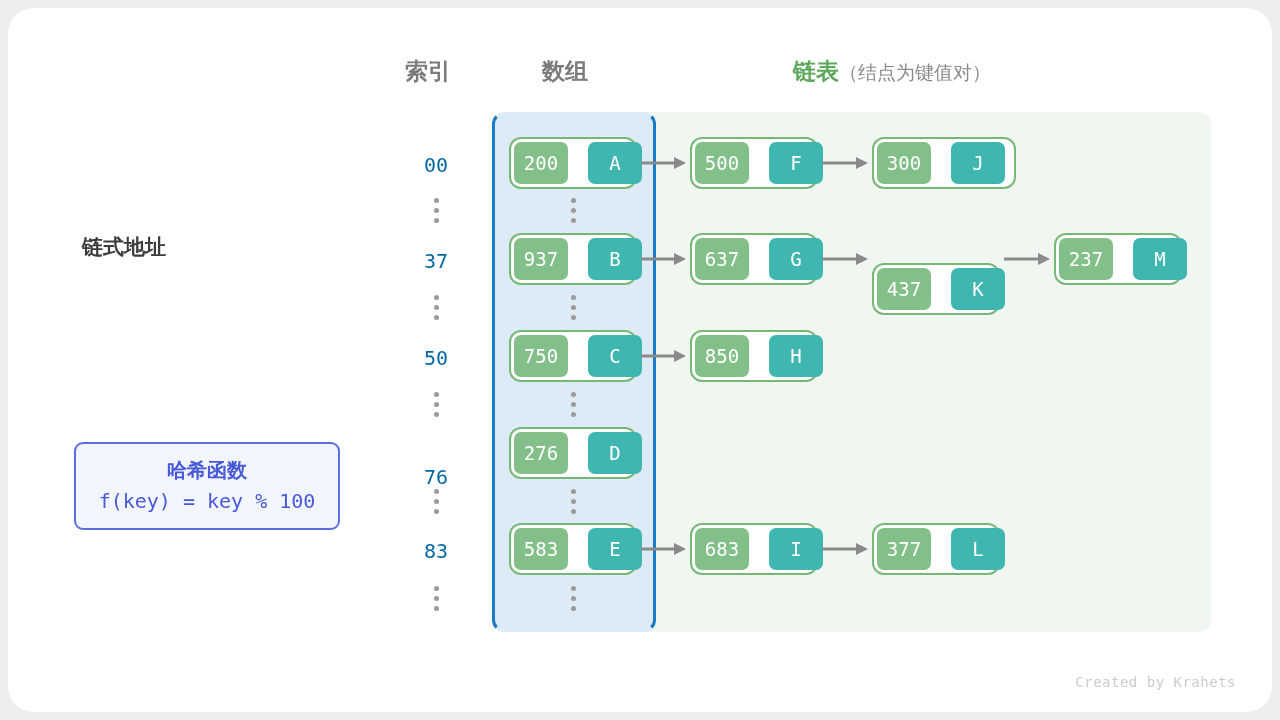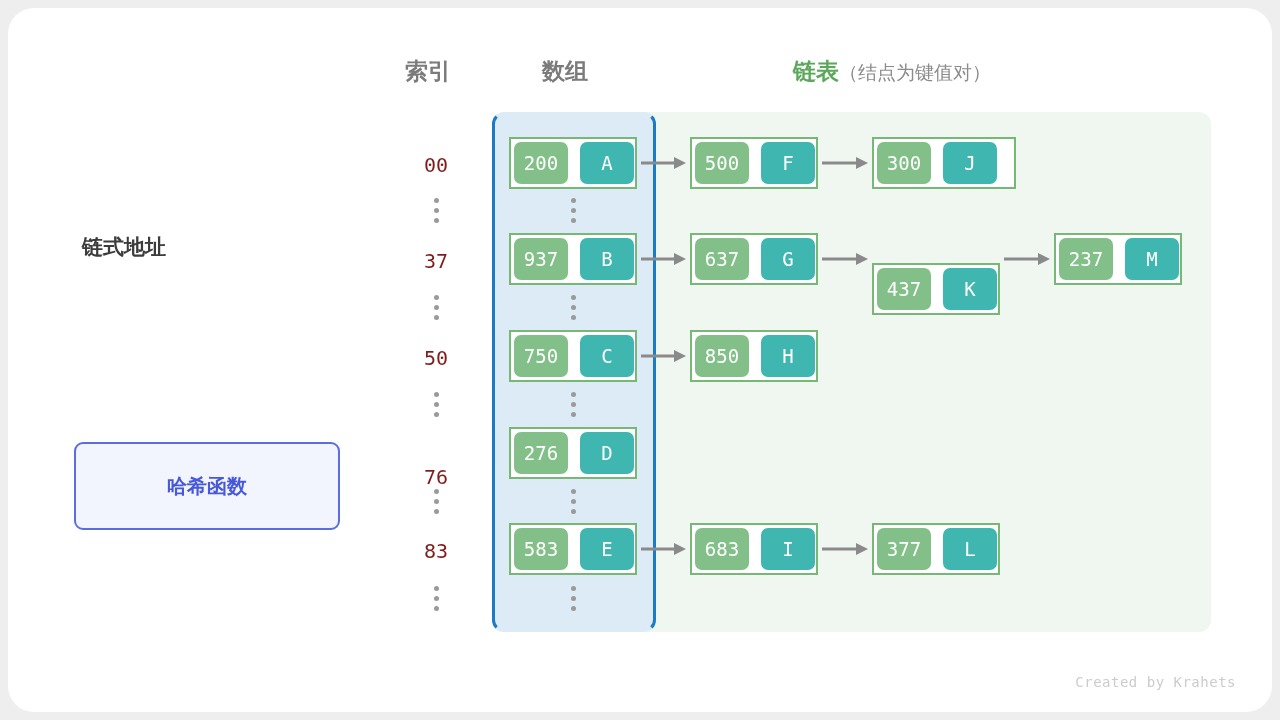--- a/index.html
+++ b/index.html
@@ -124,21 +124,21 @@
     border-bottom: 3px solid transparent;
     border-radius: 12px;
     box-sizing: border-box;
   }
   .index-label {
     position: absolute;
     width: 60px;
     text-align: center;
     font-family: "DejaVu Sans Mono", "Liberation Mono", monospace;
     font-size: 20px;
-    color: #7f1d1d;
+    color: #0369a1;
     line-height: 56px;
   }
 
   
   .vdots {
     position: absolute;
     width: 14px;
     display: flex;
     flex-direction: column;
     align-items: center;
@@ -150,27 +150,27 @@
     height: 5px;
     border-radius: 50%;
     background: #9a9a9a;
   }
 
   
   .node {
     position: absolute;
     height: 52px;
     border: 2px solid #78b877;
-    border-radius: 0;
+    border-radius: 12px;
     background: #ffffff;
     box-sizing: border-box;
     display: flex;
     align-items: center;
     padding: 3px;
-    gap: 12px;
+    gap: 20px;
   }
   .node .key {
     background: #83c089;
     border-radius: 7px;
     color: #ffffff;
     font-family: "DejaVu Sans Mono", "Liberation Mono", monospace;
     font-size: 19px;
     height: 100%;
     display: flex;
     align-items: center;
@@ -224,20 +224,21 @@
   <div class="col-header" id="hdr-index">索引</div>
   <div class="col-header" id="hdr-array">数组</div>
   <div class="col-header" id="hdr-list">
     <span>链表</span><span class="sub">（结点为键值对）</span>
   </div>
 
   <div id="desc-title">链式地址</div>
 
   <div id="hash-box">
     <div id="hash-title">哈希函数</div>
+    <div id="hash-formula">f(key) = key % 100</div>
   </div>
 
   <div id="rows">
       <div class="index-label" style="left: 406px; top: 137px;">00</div>
       <div class="node" style="left: 509px; top: 137px; width: 128px;">
         <div class="key">200</div>
         <div class="val">A</div>
       </div>
       <div class="arrow" style="left: 641px; top: 155px; width: 45px;">
         <svg width="45" height="16" viewBox="0 0 45 16">

